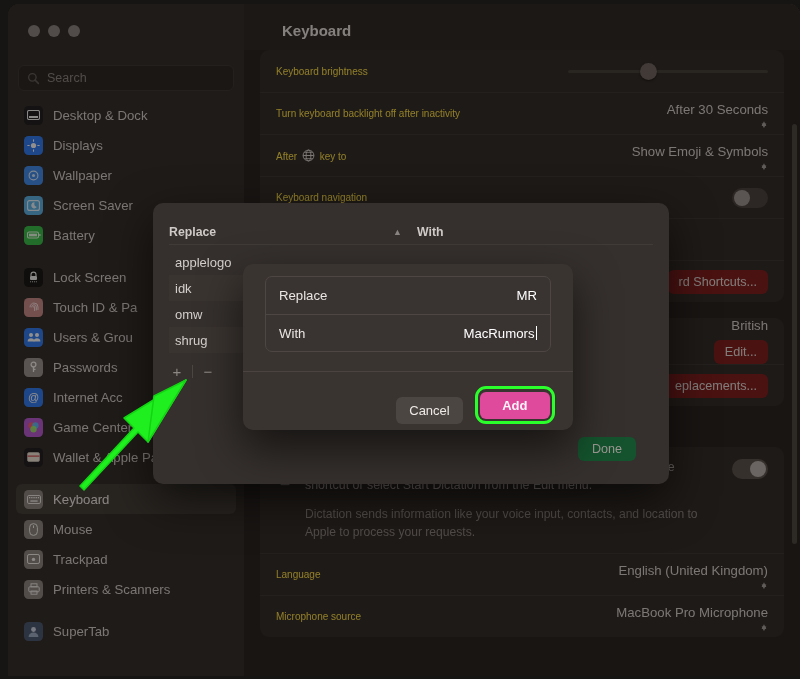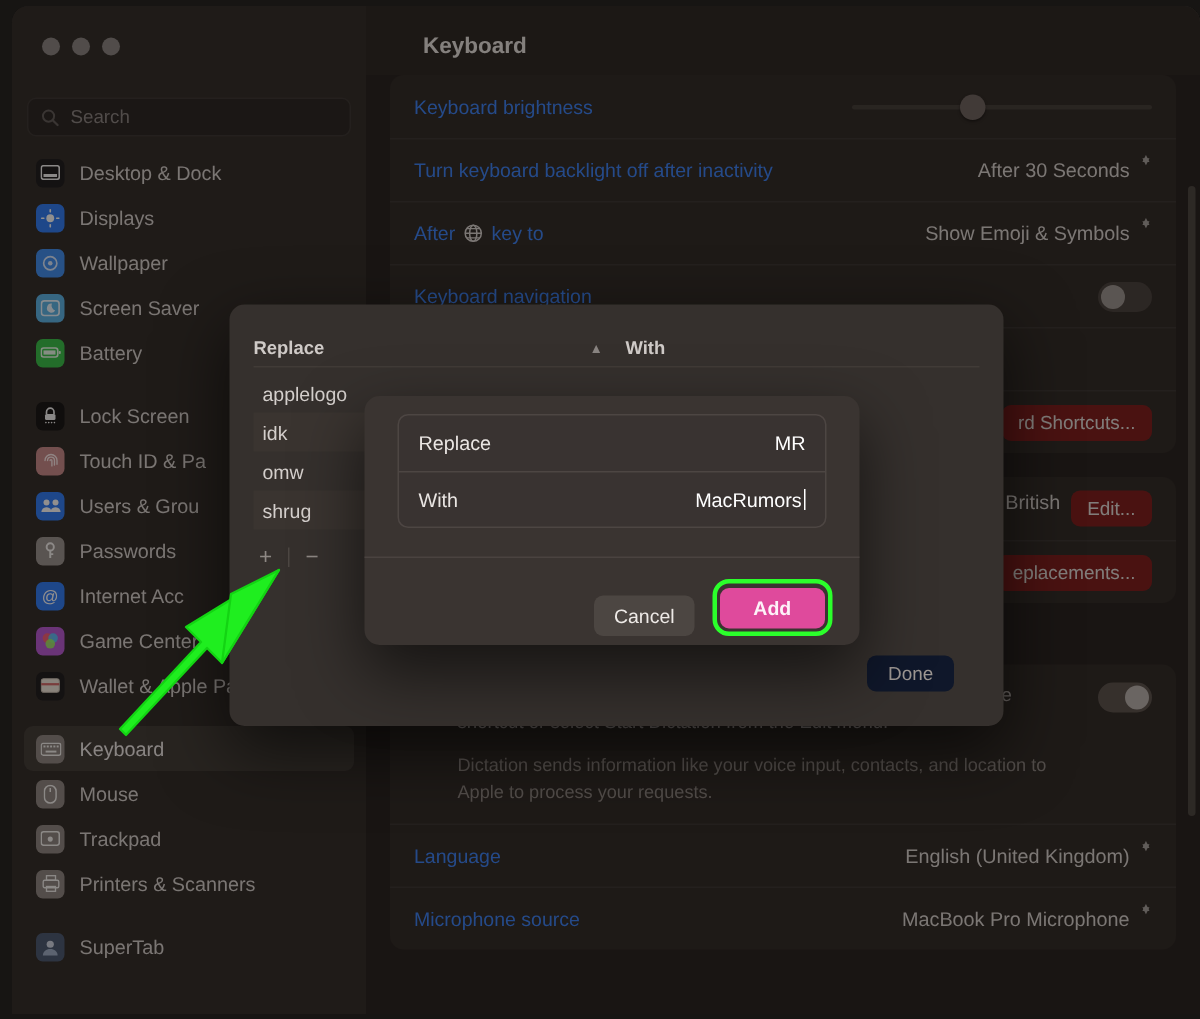--- a/index.html
+++ b/index.html
@@ -73,22 +73,22 @@
   }
   .scroll-area { position: absolute; left: 0; top: 46px; width: 556px; height: 626px; }
 
   .group { margin: 0 16px 16px 16px; background: #2e2a27; border-radius: 9px; }
   .row {
     display: flex; align-items: center; justify-content: space-between;
     min-height: 42px; padding: 0 16px;
     border-top: 1px solid #3a3633;
   }
   .row:first-child { border-top: none; }
-  .row-label { font-size: 13px; color: #3b82f6; }
-  .row-right { display: flex; align-items: flex-start; gap: 7px; }
+  .row-label { font-size: 10px; color: #fde047; }
+  .row-right { display: flex; align-items: flex-end; gap: 7px; flex-direction: column; }
   .row-value { font-size: 13.2px; color: #d8d3d0; }
 
   .stepper { display: inline-flex; flex-direction: column; line-height: 0; gap: 2px; opacity: .75; }
   .stepper i { font-style: normal; font-size: 8px; color: #cfcac7; }
 
   .slider { position: relative; width: 200px; height: 16px; display: flex; align-items: center; }
   .slider .trk { position: absolute; left: 0; right: 0; height: 3px; background: #433e3a; border-radius: 2px; }
   .slider .thm { position: absolute; width: 17px; height: 17px; border-radius: 50%; background: #6d6461; box-shadow: 0 1px 2px rgba(0,0,0,.5); }
 
   .toggle { width: 36px; height: 20px; border-radius: 10px; background: #48423e; position: relative; }
@@ -540,21 +540,21 @@
             <span>shrug</span>
           </div>
     </div>
     <div class="tbl-foot">
       <span class="pm">+</span>
       <span class="pm-div"></span>
       <span class="pm">−</span>
     </div>
   </div>
 
-  <button class="btn" style="position:absolute;left:570px;top:433px;padding:5px 14px;font-size:12.6px;color:#9d9793;background:#0f172a">Done</button>
+  <button class="btn" style="position:absolute;left:570px;top:433px;padding:5px 14px;font-size:12.6px;color:#9d9793;background:#14532d">Done</button>
 
   <div class="modal">
     <div class="fields">
       <div class="field">
         <span class="f-label">Replace</span>
         <span class="f-value">MR</span>
       </div>
       <div class="field">
         <span class="f-label">With</span>
         <span class="f-value"><span>MacRumors</span><span class="caret"></span></span>

